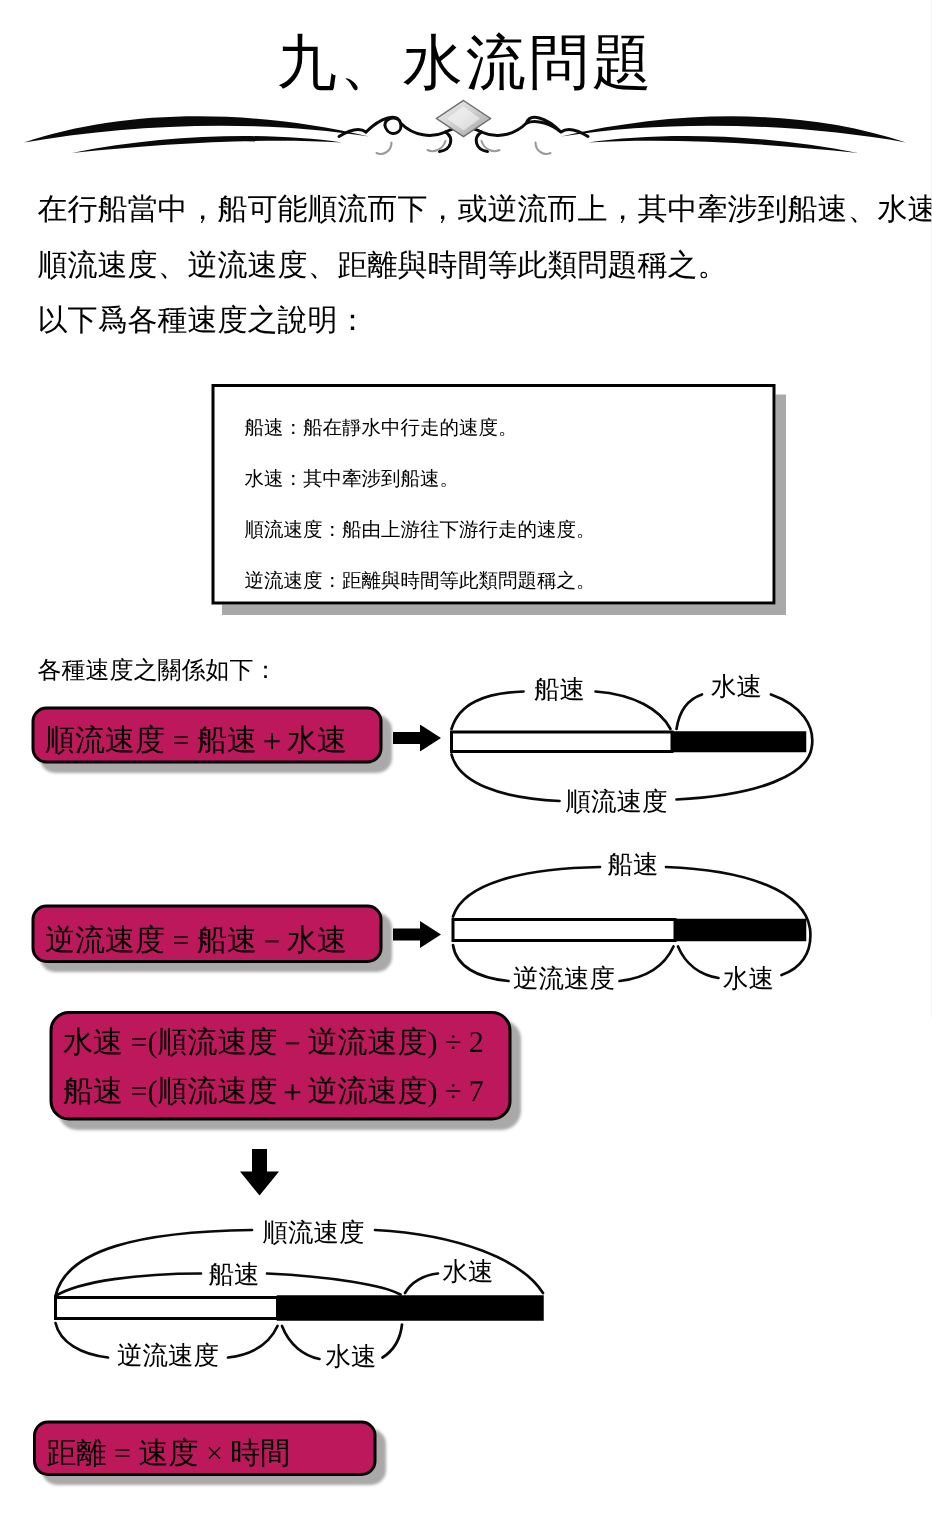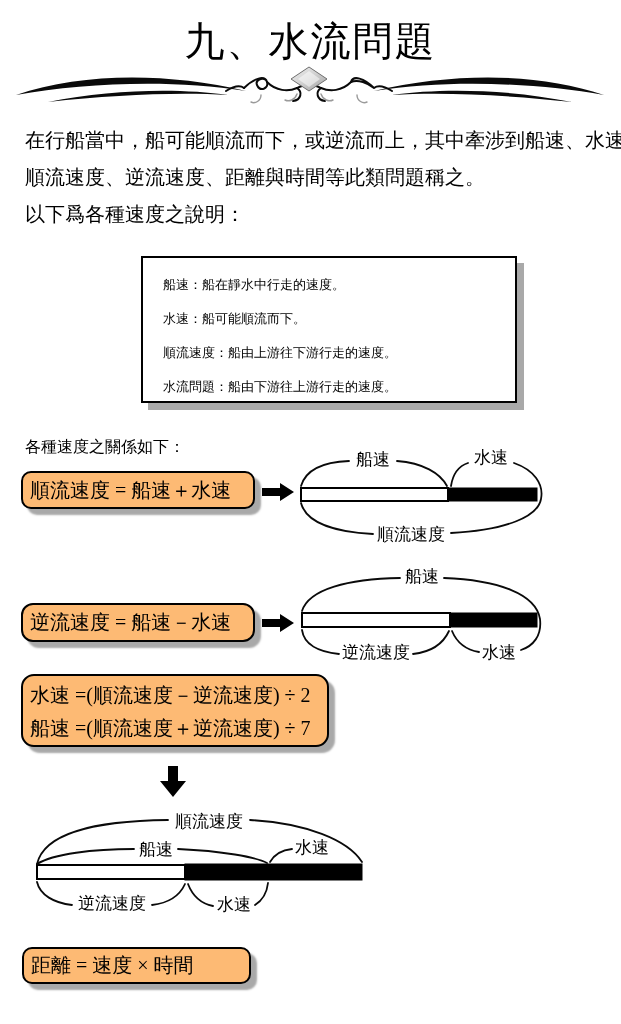--- a/index.html
+++ b/index.html
@@ -17,27 +17,27 @@
     left:25px;top:122px;font-size:20px;line-height:37px;white-space:nowrap;
   }
   .defbox{
     left:141px;top:256px;width:376px;height:147px;box-sizing:border-box;
     background:#fff;border:2px solid #000;
     box-shadow:7px 7px 0 #a9a9a9;
     padding:10px 0 0 20px;font-size:13px;line-height:34px;white-space:nowrap;
   }
   .rel-heading{left:25px;top:437px;font-size:16px;white-space:nowrap;}
   .fbox{
-    position:absolute;background:#fdba74;border:2px solid #000;border-radius:10px;
+    position:absolute;background:#be185d;border:2px solid #000;border-radius:10px;
     box-shadow:6px 6px 2px #a9a9a9;font-size:20px;box-sizing:border-box;
-    display:flex;align-items:center;padding-left:7px;white-space:nowrap;
+    display:flex;align-items:flex-end;padding-left:7px;white-space:nowrap;
   }
   #fbox1{left:21px;top:471px;width:234px;height:38px;}
-  #fbox2{left:21px;top:603px;width:234px;height:39px;border-radius:12px;}
-  #fbox3{left:21px;top:674px;width:308px;height:73px;border-radius:13px;
+  #fbox2{left:21px;top:603px;width:234px;height:39px;}
+  #fbox3{left:33px;top:674px;width:308px;height:73px;border-radius:13px;
          display:block;padding:3px 0 0 7px;line-height:33px;}
   #fbox4{left:22px;top:947px;width:229px;height:37px;border-radius:10px;}
   #divider{left:14px;top:64px;}
   #arrow1{left:262px;top:483px;}
   #arrow2{left:262px;top:614px;}
   #arrowDown{left:160px;top:766px;}
   #diag1{left:293px;top:443px;}
   #diag2{left:293px;top:563px;}
   #diag3{left:8px;top:798px;}
   svg{display:block;}
@@ -89,23 +89,23 @@
   </svg>
 
   <div class="abs intro">
     <div>在行船當中，船可能順流而下，或逆流而上，其中牽涉到船速、水速、</div>
     <div>順流速度、逆流速度、距離與時間等此類問題稱之。</div>
     <div>以下爲各種速度之說明：</div>
   </div>
 
   <div class="abs defbox">
     <div>船速：船在靜水中行走的速度。</div>
-    <div>水速：船可能順流而下。</div>
+    <div>水速：其中牽涉到船速。</div>
     <div>順流速度：船由上游往下游行走的速度。</div>
-    <div>水流問題：船由下游往上游行走的速度。</div>
+    <div>逆流速度：距離與時間等此類問題稱之。</div>
   </div>
 
   <div class="abs rel-heading">各種速度之關係如下：</div>
 
   <div id="fbox1" class="fbox">
     <span>順流速度 = 船速＋水速</span>
   </div>
 
   <svg id="arrow1" class="abs" width="32" height="18" viewBox="0 0 32 18">
     <path d="M0,5 H18 V0 L32,9 L18,18 V13 H0 Z" fill="#000"></path>

